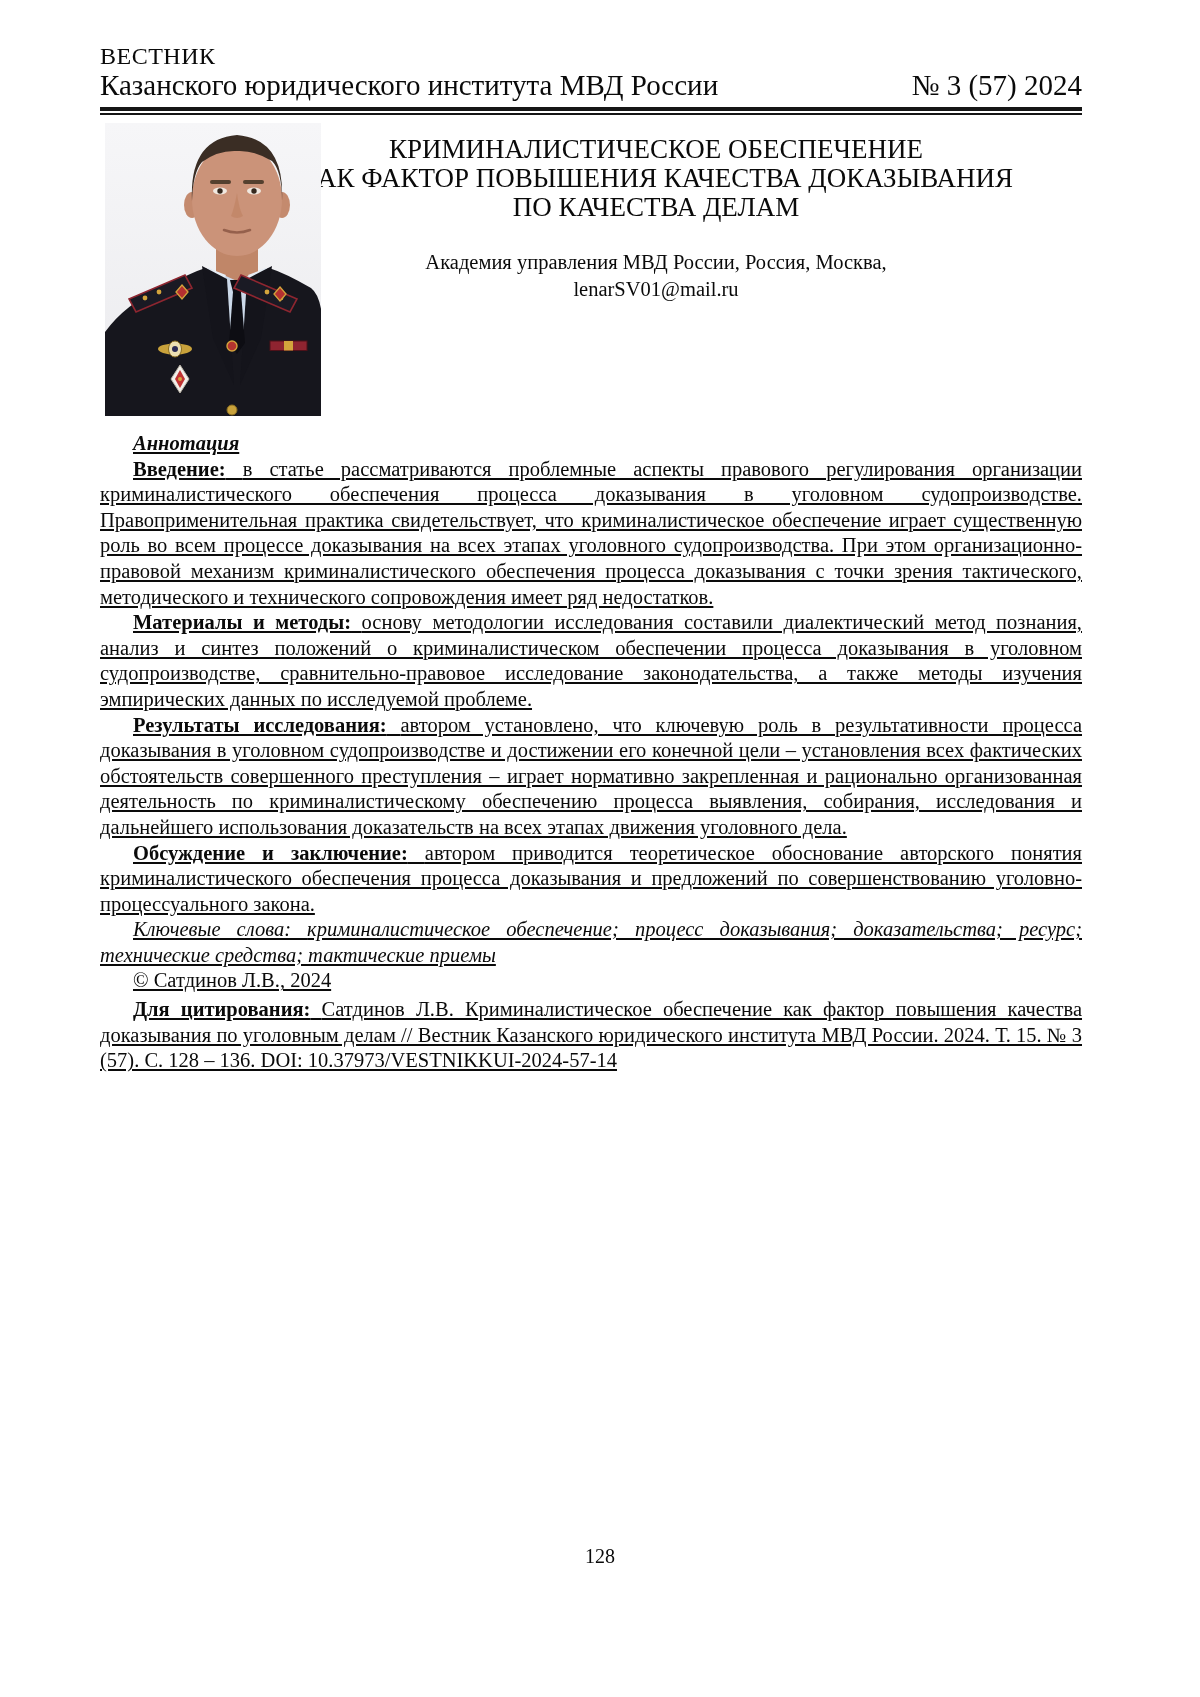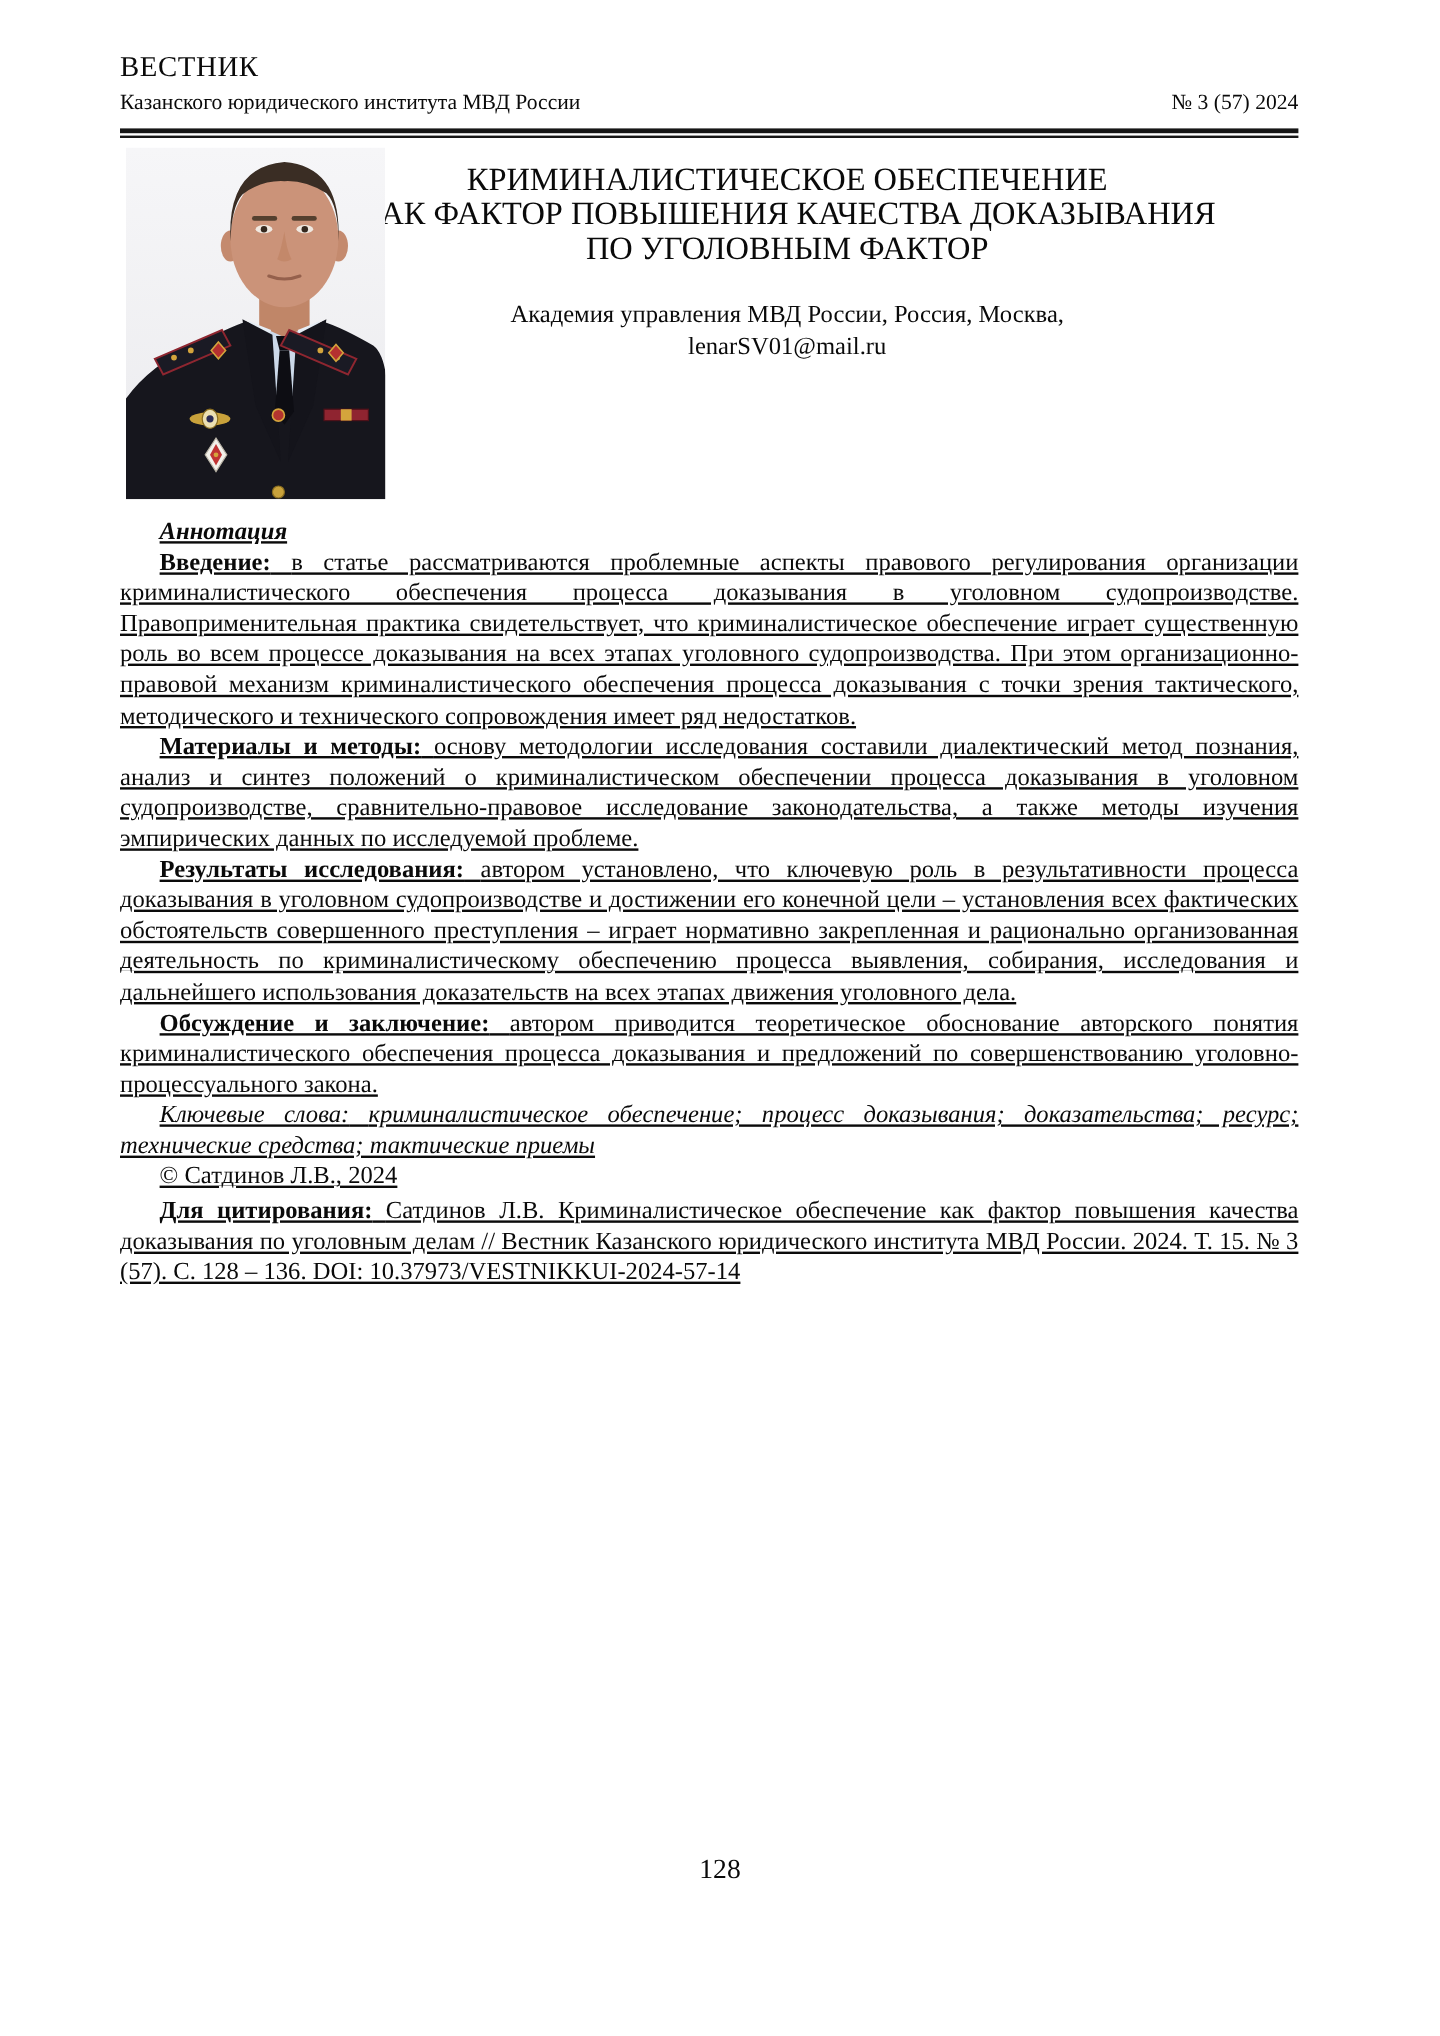--- a/index.html
+++ b/index.html
@@ -7,21 +7,21 @@
     width:1200px; height:1697px; background:#ffffff; color:#0a0a0a;
     font-family:"Liberation Serif","DejaVu Serif",serif;
     position:relative; overflow:hidden;
   }
   .page { position:relative; width:1172px; height:1697px; }
   .content { padding:0 90px 0 100px; }
 
   
   .j-title { padding-top:42px; font-size:24px; line-height:29px; letter-spacing:.5px; }
   .j-row { display:flex; justify-content:space-between; align-items:baseline;
-           font-size:18px; line-height:29px; }
+           font-size:29px; line-height:29px; }
   .rule { margin-top:7px; height:2px; border-top:4px solid #161616; border-bottom:2px solid #161616; }
 
   
   .meta { margin:15px 0 0 33px; font-size:20.5px; line-height:25.5px; }
 
   
   .author-block { position:relative; margin-top:8px; height:300px; }
   .photo { position:absolute; left:5px; top:0; width:216px; height:293px; display:block; }
   .title-box { margin-left:130px; text-align:center; padding-top:12px; }
   .title-box h1 { margin:0; font-size:27px; line-height:29px; font-weight:normal; }
@@ -29,21 +29,21 @@
 
   
   .abstract p { margin:0; font-size:20.5px; line-height:25.6px;text-decoration:underline; }
   .annotation-heading { font-weight:bold; font-style:italic; text-indent:33px; margin-top:8px !important; }
   p.body { text-align:justify; text-indent:33px; hyphens:auto; -webkit-hyphens:auto; }
   .lead { font-weight:bold; }
   .keywords, .keywords span { font-style:italic; }
   p.citation { margin-top:3px !important; }
 
   .page-number { position:absolute; top:1545px; left:0; width:1200px;
-                 text-align:center; font-size:23px; }
+                 text-align:center; font-size:20px; }
 </style>
 </head>
 <body>
 
 <div class="page">
   <div class="content">
 
     <div class="header">
       <div class="j-title">ВЕСТНИК</div>
       <div class="j-row">
@@ -127,21 +127,21 @@
         </g>
         <g>
           <polygon points="75,242 84,256 75,270 66,256" fill="#f2f0ea" stroke="#b9b3a6" stroke-width="1"></polygon>
           <polygon points="75,247 80,256 75,265 70,256" fill="#c03333"></polygon>
           <circle cx="75" cy="256" r="2" fill="#d4a43c"></circle>
         </g>
         <circle cx="127" cy="287" r="5" fill="#c9a23b" stroke="#8a6d20" stroke-width="1"></circle>
       </svg>
 
       <div class="title-box">
-        <h1><span>КРИМИНАЛИСТИЧЕСКОЕ ОБЕСПЕЧЕНИЕ</span><br><span>КАК ФАКТОР ПОВЫШЕНИЯ КАЧЕСТВА ДОКАЗЫВАНИЯ</span><br><span>ПО УГОЛОВНЫМ ФАКТОР</span></h1>
+        <h1><span>КРИМИНАЛИСТИЧЕСКОЕ ОБЕСПЕЧЕНИЕ</span><br><span>КАК ФАКТОР ПОВЫШЕНИЯ КАЧЕСТВА ДОКАЗЫВАНИЯ</span><br><span>ПО КАЧЕСТВА ДЕЛАМ</span></h1>
         <div class="authors">
           <div>Академия управления МВД России, Россия, Москва,</div>
           <div>lenarSV01@mail.ru</div>
         </div>
       </div>
     </div>
 
     <div class="abstract">
       <p class="annotation-heading">Аннотация</p>
 

